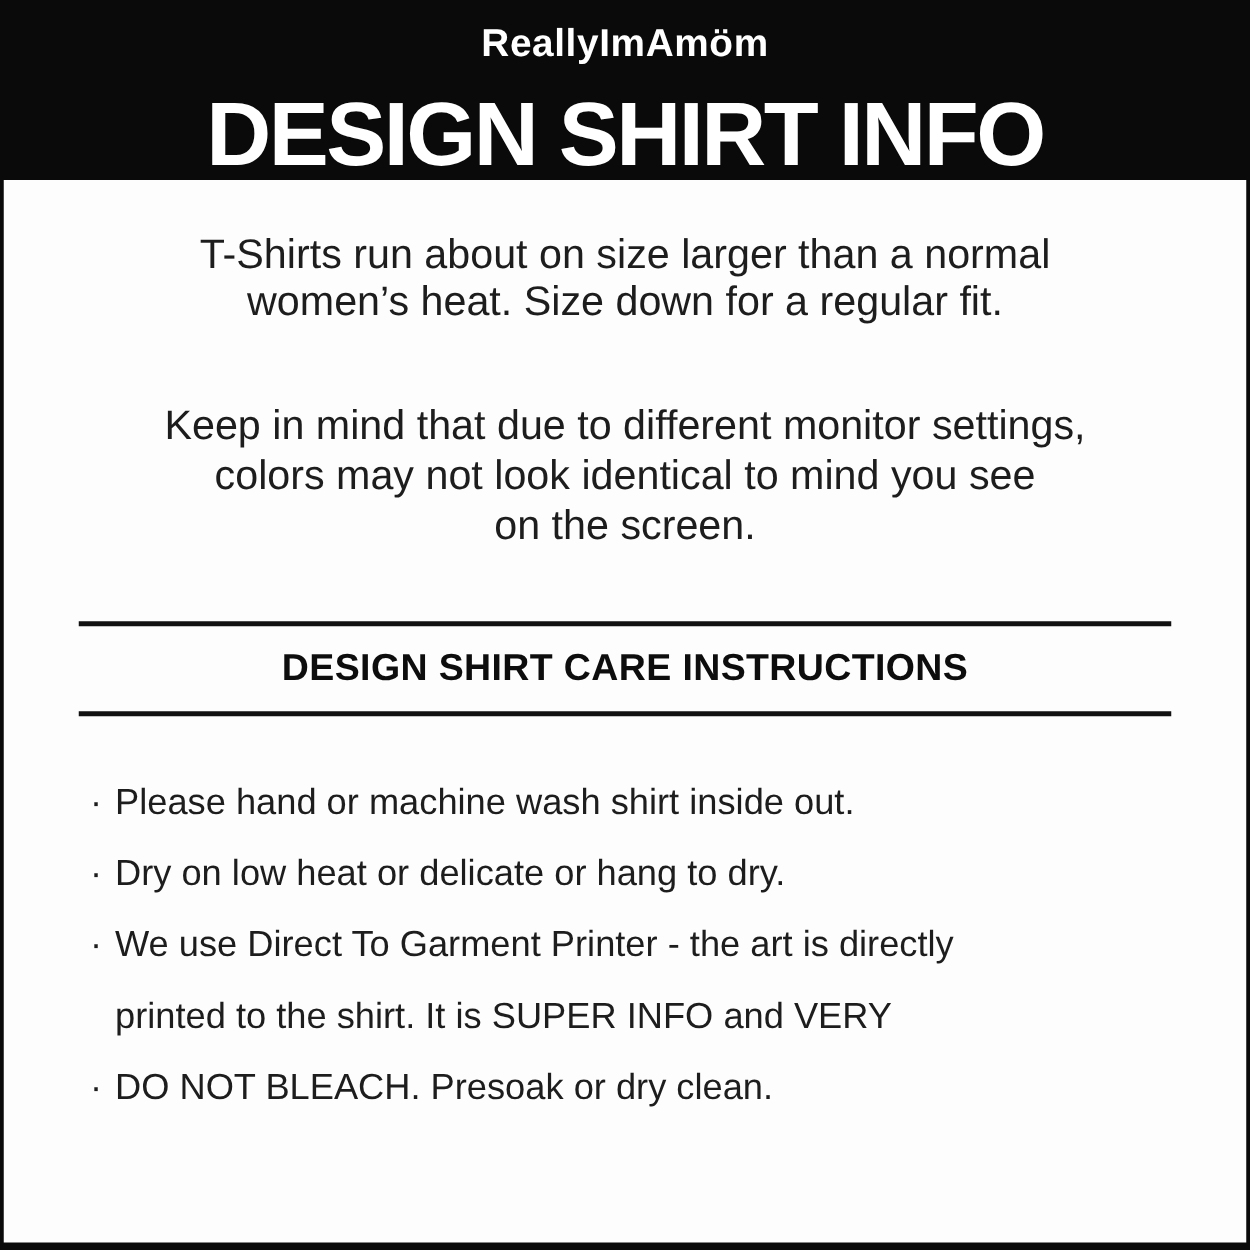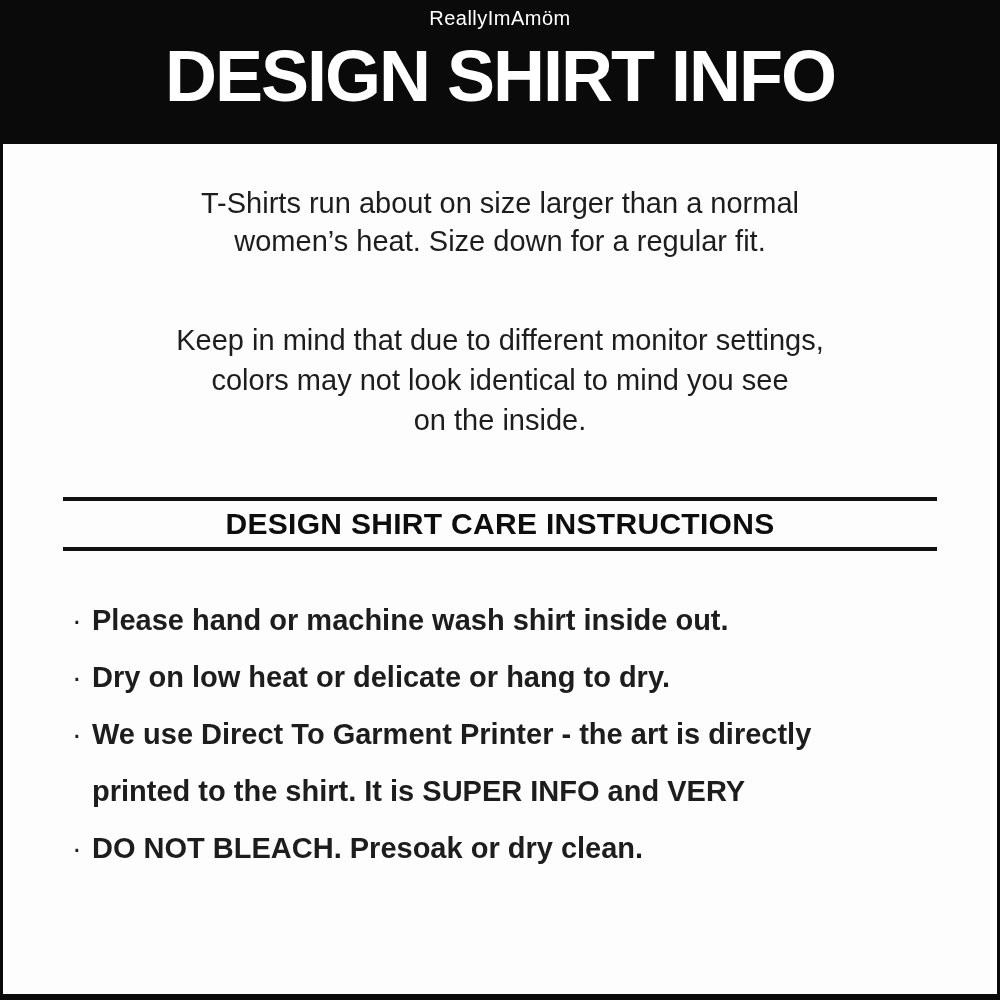--- a/index.html
+++ b/index.html
@@ -14,59 +14,60 @@
   
   .header {
     position: absolute;
     top: 0; left: 0; right: 0;
     height: 144px;
     background: #0a0a0a;
     text-align: center;
     color: #ffffff;
   }
   .brand {
-    font-size: 20px;
-    font-weight: 400;
+    padding-top: 17px;
+    font-size: 31px;
+    font-weight: 700;
     letter-spacing: 0.5px;
     line-height: 36px;
   }
   .title {
-    margin-top: 2px;
+    margin-top: 17px;
     font-size: 72px;
     font-weight: 800;
     letter-spacing: -2px;
     line-height: 76px;
     white-space: nowrap;
   }
   
   .panel {
     position: absolute;
     top: 144px;
     left: 3px;
     right: 3px;
     bottom: 6px;
     background: #fdfdfd;
     color: #1d1d1d;
   }
   .intro-para {
     margin: 0 auto;
     text-align: center;
-    font-size: 29px;
+    font-size: 33px;
     line-height: 38px;
   }
   .para-1 { margin-top: 40px; }
   .para-2 { margin-top: 60px; line-height: 40px; }
   .intro-line { display: block; }
   
   .care-heading-wrap {
     width: 874px;
     margin: 57px auto 0 auto;
     border-top: 4px solid #111111;
     border-bottom: 4px solid #111111;
-    padding: 4px 0;
+    padding: 15px 0;
     text-align: center;
   }
   .care-heading {
     font-size: 30px;
     font-weight: 800;
     letter-spacing: 0.3px;
     color: #0d0d0d;
     line-height: 38px;
   }
   
@@ -83,21 +84,21 @@
     line-height: 57px;
     color: #1d1d1d;
   }
   .bullet-dot {
     position: absolute;
     left: 69px;
     top: 0;
     font-size: 29px;
     line-height: 57px;
   }
-  .bullet-line { display: block; font-weight: bold; }
+  .bullet-line { display: block; }
 </style>
 </head>
 <body>
 
 <div class="canvas">
 
   <div class="header">
     <div class="brand">ReallyImAmöm</div>
     <div class="title">DESIGN SHIRT INFO</div>
   </div>
@@ -105,21 +106,21 @@
   <div class="panel">
 
     <p class="intro-para para-1">
       <span class="intro-line">T-Shirts run about on size larger than a normal</span>
       <span class="intro-line">women’s heat. Size down for a regular fit.</span>
     </p>
 
     <p class="intro-para para-2">
       <span class="intro-line">Keep in mind that due to different monitor settings,</span>
       <span class="intro-line">colors may not look identical to mind you see</span>
-      <span class="intro-line">on the inside.</span>
+      <span class="intro-line">on the screen.</span>
     </p>
 
     <div class="care-heading-wrap">
       <div class="care-heading">DESIGN SHIRT CARE INSTRUCTIONS</div>
     </div>
 
     <ul class="care-list">
 
       <li class="care-item">
         <span class="bullet-dot">·</span>

